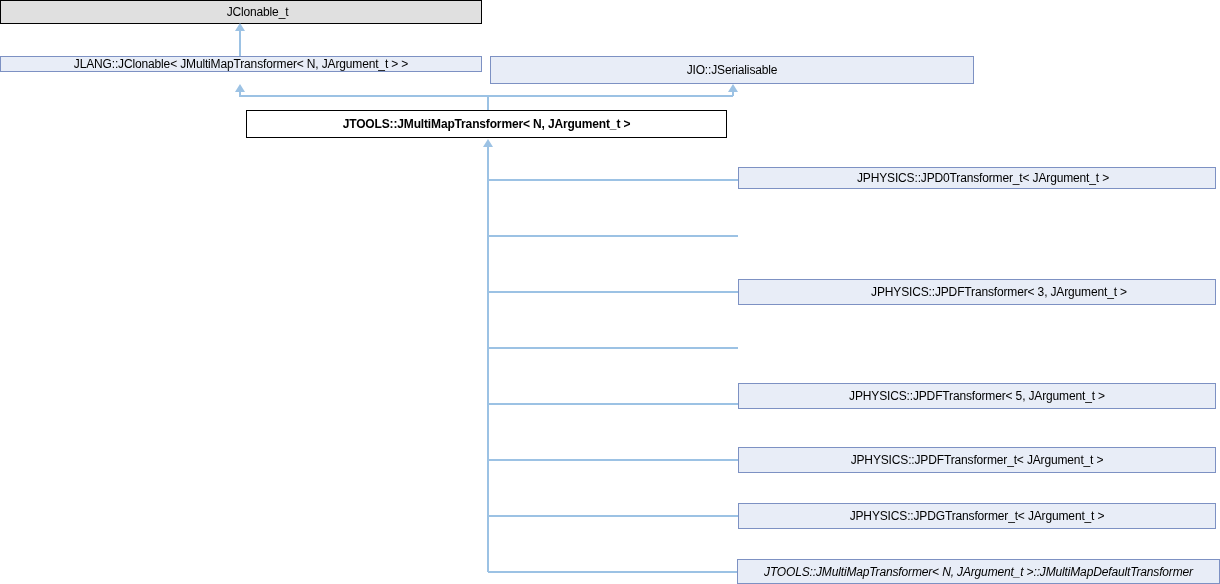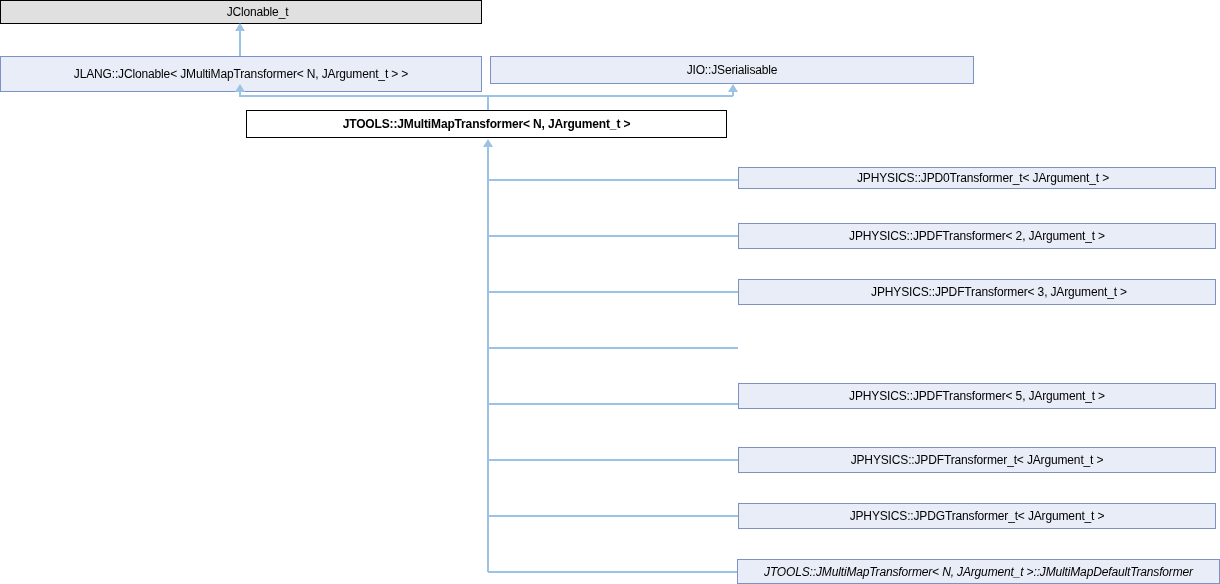--- a/index.html
+++ b/index.html
@@ -57,21 +57,21 @@
 </head>
 <body>
 
 <div class="diagram">
 
   <div class="node gray" style="left:0; top:0; width:482px; height:24px;">JClonable_t</div>
 
   <div class="arrow-up" style="left:235px; top:23px;"></div>
   <div class="edge-v" style="left:239px; top:31px; height:25px;"></div>
 
-  <div class="node" style="left:0; top:56px; width:482px; height:36px;">JLANG::JClonable&lt; JMultiMapTransformer&lt; N, JArgument_t &gt; &gt;</div>
+  <div class="node" style="left:0; top:56px; width:482px; height:16px;">JLANG::JClonable&lt; JMultiMapTransformer&lt; N, JArgument_t &gt; &gt;</div>
   <div class="node" style="left:490px; top:56px; width:484px; height:28px;">JIO::JSerialisable</div>
 
   <div class="arrow-up" style="left:235px; top:84px;"></div>
   <div class="edge-v" style="left:239px; top:92px; height:4px;"></div>
   <div class="arrow-up" style="left:728px; top:84px;"></div>
   <div class="edge-v" style="left:732px; top:92px; height:4px;"></div>
   <div class="edge-h" style="left:239px; top:95px; width:494px;"></div>
   <div class="edge-v" style="left:487px; top:96px; height:14px;"></div>
 
   <div class="node current" style="left:246px; top:110px; width:481px; height:28px;">JTOOLS::JMultiMapTransformer&lt; N, JArgument_t &gt;</div>
@@ -82,20 +82,19 @@
   <div class="edge-h" style="left:488px; top:179px; width:250px;"></div>
   <div class="edge-h" style="left:488px; top:235px; width:250px;"></div>
   <div class="edge-h" style="left:488px; top:291px; width:250px;"></div>
   <div class="edge-h" style="left:488px; top:347px; width:250px;"></div>
   <div class="edge-h" style="left:488px; top:403px; width:250px;"></div>
   <div class="edge-h" style="left:488px; top:459px; width:250px;"></div>
   <div class="edge-h" style="left:488px; top:515px; width:250px;"></div>
   <div class="edge-h" style="left:488px; top:571px; width:249px;"></div>
 
   <div class="node" style="left:738px; top:167px; width:478px; height:22px;padding-left:12px;">JPHYSICS::JPD0Transformer_t&lt; JArgument_t &gt;</div>
-  <div class="node" style="left:738px; top:223px; width:478px; height:26px;">JPHYSICS::JPDFTransformer&lt; 2, JArgument_t &gt;</div>
   <div class="node" style="left:738px; top:279px; width:478px; height:26px;padding-left:44px;">JPHYSICS::JPDFTransformer&lt; 3, JArgument_t &gt;</div>
   <div class="node" style="left:738px; top:383px; width:478px; height:26px;">JPHYSICS::JPDFTransformer&lt; 5, JArgument_t &gt;</div>
   <div class="node" style="left:738px; top:503px; width:478px; height:26px;">JPHYSICS::JPDGTransformer_t&lt; JArgument_t &gt;</div>
   <div class="node" style="left:738px; top:447px; width:478px; height:26px;">JPHYSICS::JPDFTransformer_t&lt; JArgument_t &gt;</div>
   <div class="node" style="left:737px; top:559px; width:483px; height:25px;font-style:italic;">JTOOLS::JMultiMapTransformer&lt; N, JArgument_t &gt;::JMultiMapDefaultTransformer</div>
 
 </div>
 
 </body></html>

